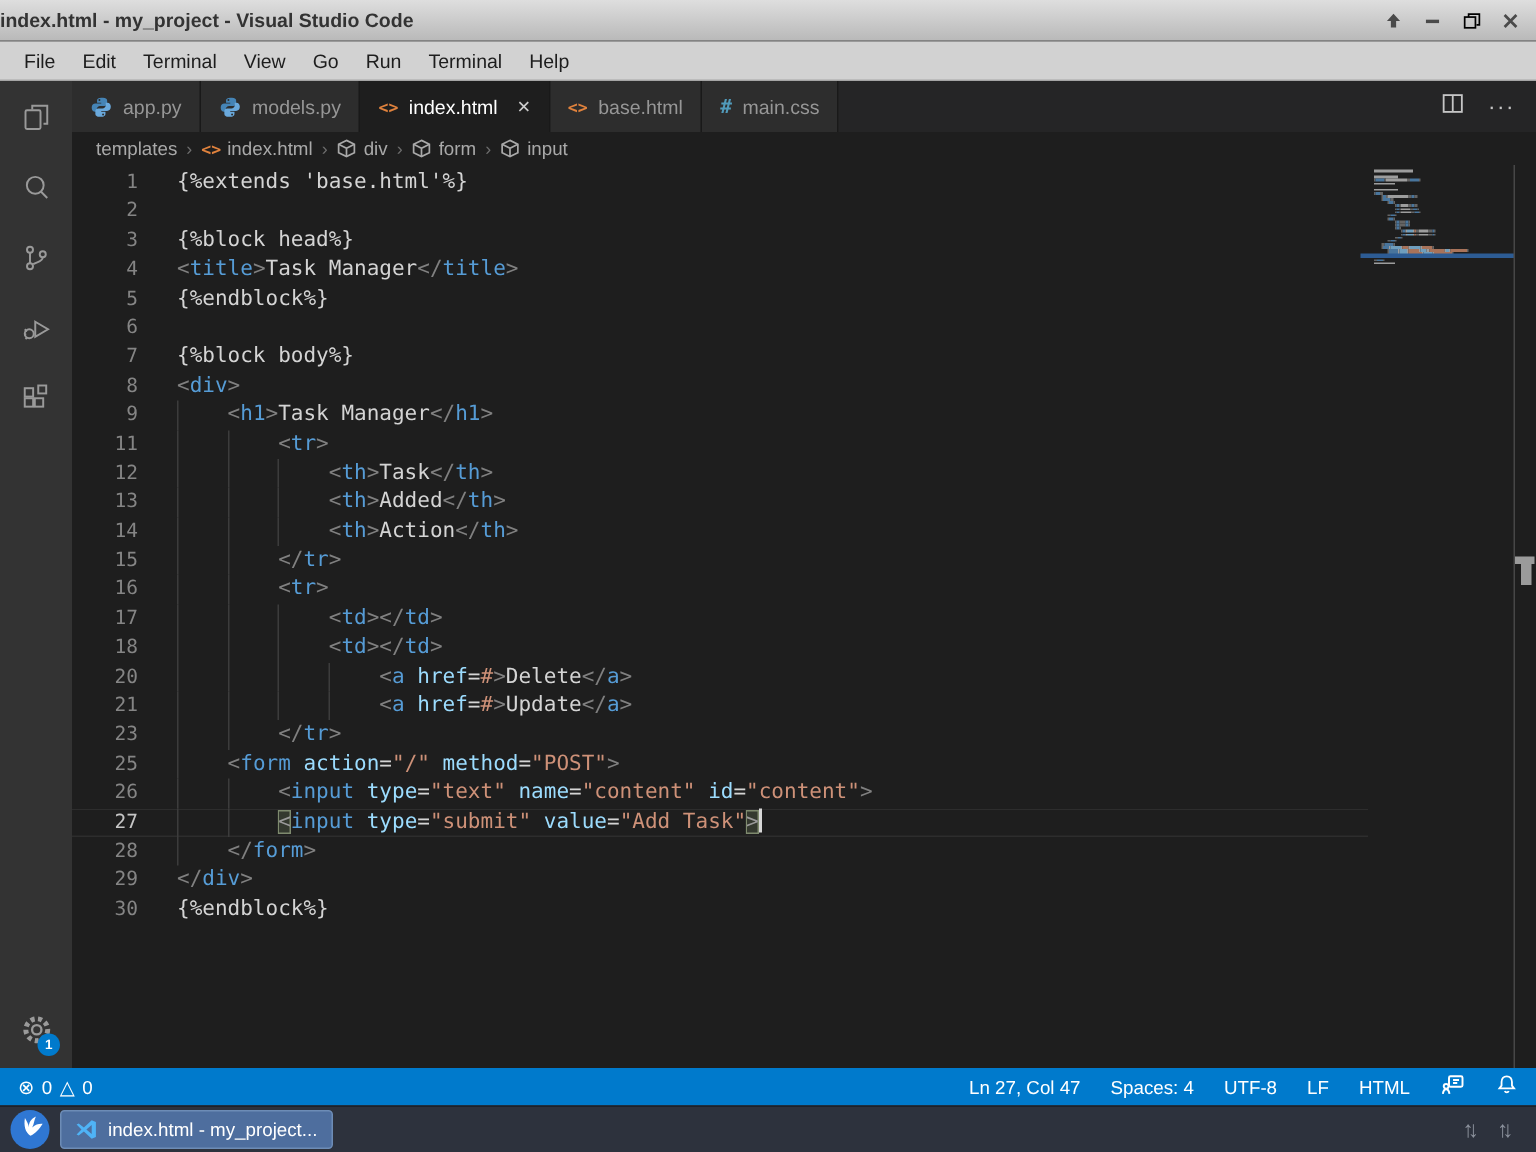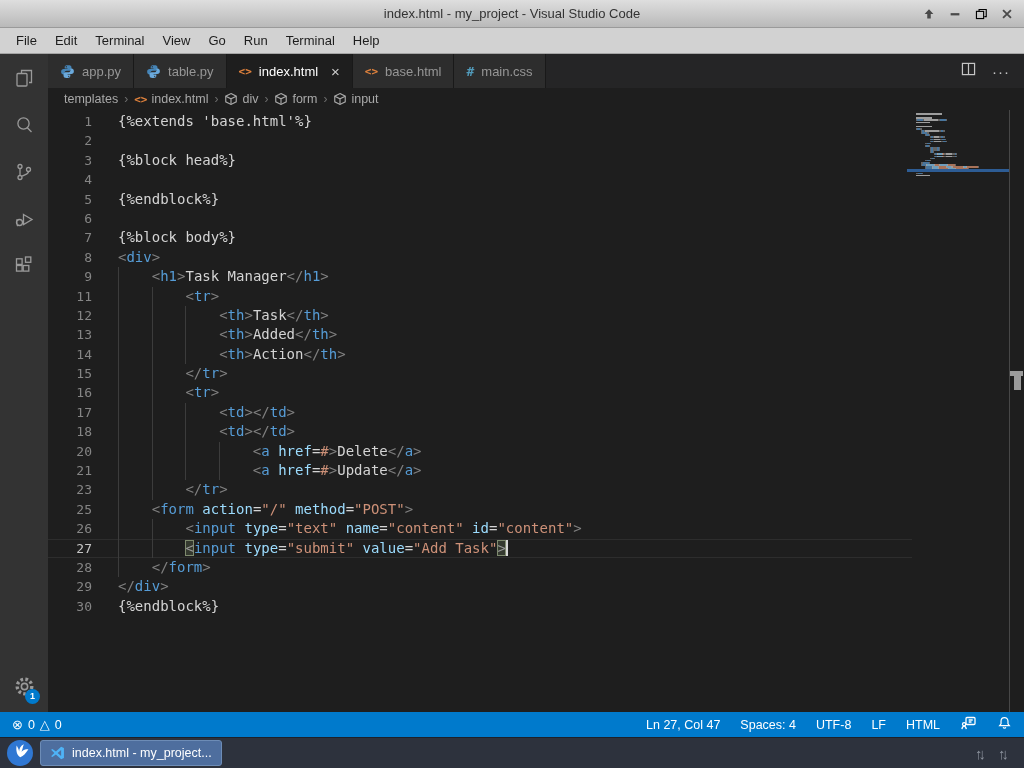--- a/index.html
+++ b/index.html
@@ -12,22 +12,22 @@
   .window { width:1024px; height:768px; display:flex; flex-direction:column; }
 
   
   .titlebar {
     height:28px; flex:none; position:relative;
     background:linear-gradient(#dedede,#b9b9b9);
     border-bottom:1px solid #9a9a9a;
     display:flex; align-items:center;
   }
   .tb-title {
-    position:absolute; left:0; right:0; text-align:center;
-    font-size:13px; font-weight:normal; color:#333; pointer-events:none;
+    position:absolute; left:0; right:0; 
+    font-size:13px; font-weight:bold; color:#333; pointer-events:none;
   }
   .tb-logo { margin-left:7px; display:flex; z-index:1; }
   .tb-controls { margin-left:auto; z-index:1; display:flex; align-items:center; gap:9px; padding-right:9px; }
   .tb-btn { width:17px; height:17px; display:flex; align-items:center; justify-content:center; }
 
   
   .menubar {
     height:26px; flex:none; background:#d2d2d2;
     display:flex; align-items:center; padding-left:7px;
     border-bottom:1px solid #a5a5a5;
@@ -244,21 +244,21 @@
             </span>
             <span>app.py</span>
           </div>
           <div class="tab">
             <span class="icn" style="display: inline-flex; align-items: center;">
               <svg width="15" height="15" viewBox="0 0 16 16">
                 <path d="M7.9 1.2c-1.7 0-2.9.7-2.9 2v1.6h3v.6H3.9c-1.6 0-2.7 1-2.7 2.9s1.1 2.9 2.4 2.9h1.2V9.4c0-1.3 1.1-2.3 2.4-2.3h3c1.2 0 2-.8 2-2V3.2c0-1.3-1.3-2-2.9-2zM6.7 2.2a.7.7 0 1 1 0 1.4.7.7 0 0 1 0-1.4z" fill="#4584b6"></path>
                 <path d="M8.1 14.8c1.7 0 2.9-.7 2.9-2v-1.6H8v-.6h4.1c1.6 0 2.7-1 2.7-2.9s-1.1-2.9-2.4-2.9h-1.2v1.8c0 1.3-1.1 2.3-2.4 2.3h-3c-1.2 0-2 .8-2 2v1.9c0 1.3 1.3 2 2.9 2zM9.3 13.8a.7.7 0 1 1 0-1.4.7.7 0 0 1 0 1.4z" fill="#6aa9dc"></path>
               </svg>
             </span>
-            <span>table.py</span>
+            <span>models.py</span>
           </div>
           <div class="tab active">
             <span class="icn" style="display: inline-flex; align-items: center;">
               <span class="gi" style="color:#e0823d">&lt;&gt;</span>
             </span>
             <span>index.html</span>
             <span class="tab-close">×</span>
           </div>
           <div class="tab">
             <span class="icn" style="display: inline-flex; align-items: center;">
@@ -323,21 +323,21 @@
             </span>
             <span>input</span>
           </span>
         </div>
 
       <div class="editor">
         <div class="code" id="code">
             <div class="line"><div class="ln">1</div><div class="lc"><span></span><span class="tk-p">{%extends 'base.html'%}</span></div></div>
             <div class="line"><div class="ln">2</div><div class="lc"><span></span></div></div>
             <div class="line"><div class="ln">3</div><div class="lc"><span></span><span class="tk-p">{%block head%}</span></div></div>
-            <div class="line"><div class="ln">4</div></div>
+            <div class="line"><div class="ln">4</div><div class="lc"><span></span><span class="tk-b">&lt;</span><span class="tk-t">title</span><span class="tk-b">&gt;</span><span class="tk-p">Task Manager</span><span class="tk-b">&lt;/</span><span class="tk-t">title</span><span class="tk-b">&gt;</span></div></div>
             <div class="line"><div class="ln">5</div><div class="lc"><span></span><span class="tk-p">{%endblock%}</span></div></div>
             <div class="line"><div class="ln">6</div><div class="lc"><span></span></div></div>
             <div class="line"><div class="ln">7</div><div class="lc"><span></span><span class="tk-p">{%block body%}</span></div></div>
             <div class="line"><div class="ln">8</div><div class="lc"><span></span><span class="tk-b">&lt;</span><span class="tk-t">div</span><span class="tk-b">&gt;</span></div></div>
             <div class="line"><div class="ln">9</div><div class="lc"><div class="guide" style="left: 0ch;"></div><span>    </span><span class="tk-b">&lt;</span><span class="tk-t">h1</span><span class="tk-b">&gt;</span><span class="tk-p">Task Manager</span><span class="tk-b">&lt;/</span><span class="tk-t">h1</span><span class="tk-b">&gt;</span></div></div>
             <div class="line"><div class="ln">11</div><div class="lc"><div class="guide" style="left: 0ch;"></div><div class="guide" style="left: 4ch;"></div><span>        </span><span class="tk-b">&lt;</span><span class="tk-t">tr</span><span class="tk-b">&gt;</span></div></div>
             <div class="line"><div class="ln">12</div><div class="lc"><div class="guide" style="left: 0ch;"></div><div class="guide" style="left: 4ch;"></div><div class="guide" style="left: 8ch;"></div><span>            </span><span class="tk-b">&lt;</span><span class="tk-t">th</span><span class="tk-b">&gt;</span><span class="tk-p">Task</span><span class="tk-b">&lt;/</span><span class="tk-t">th</span><span class="tk-b">&gt;</span></div></div>
             <div class="line"><div class="ln">13</div><div class="lc"><div class="guide" style="left: 0ch;"></div><div class="guide" style="left: 4ch;"></div><div class="guide" style="left: 8ch;"></div><span>            </span><span class="tk-b">&lt;</span><span class="tk-t">th</span><span class="tk-b">&gt;</span><span class="tk-p">Added</span><span class="tk-b">&lt;/</span><span class="tk-t">th</span><span class="tk-b">&gt;</span></div></div>
             <div class="line"><div class="ln">14</div><div class="lc"><div class="guide" style="left: 0ch;"></div><div class="guide" style="left: 4ch;"></div><div class="guide" style="left: 8ch;"></div><span>            </span><span class="tk-b">&lt;</span><span class="tk-t">th</span><span class="tk-b">&gt;</span><span class="tk-p">Action</span><span class="tk-b">&lt;/</span><span class="tk-t">th</span><span class="tk-b">&gt;</span></div></div>
             <div class="line"><div class="ln">15</div><div class="lc"><div class="guide" style="left: 0ch;"></div><div class="guide" style="left: 4ch;"></div><span>        </span><span class="tk-b">&lt;/</span><span class="tk-t">tr</span><span class="tk-b">&gt;</span></div></div>

